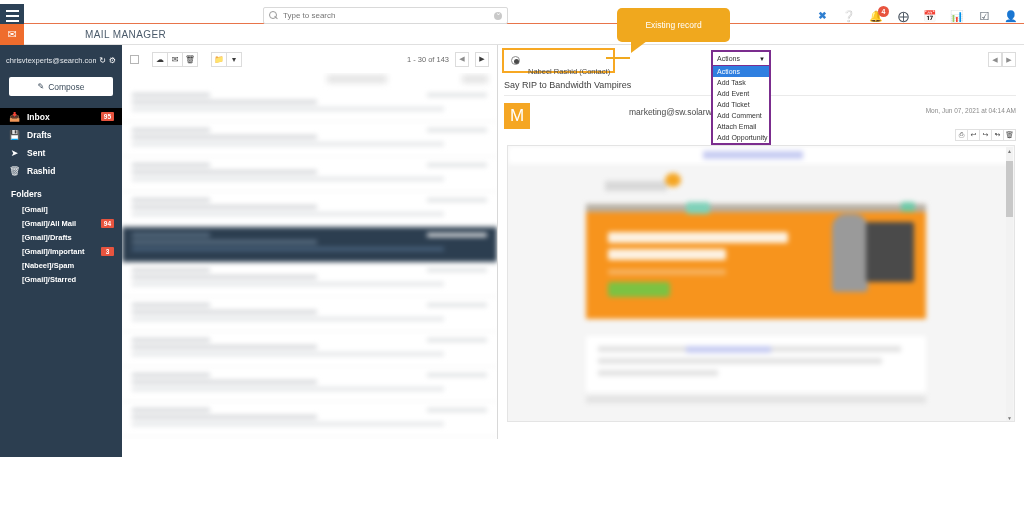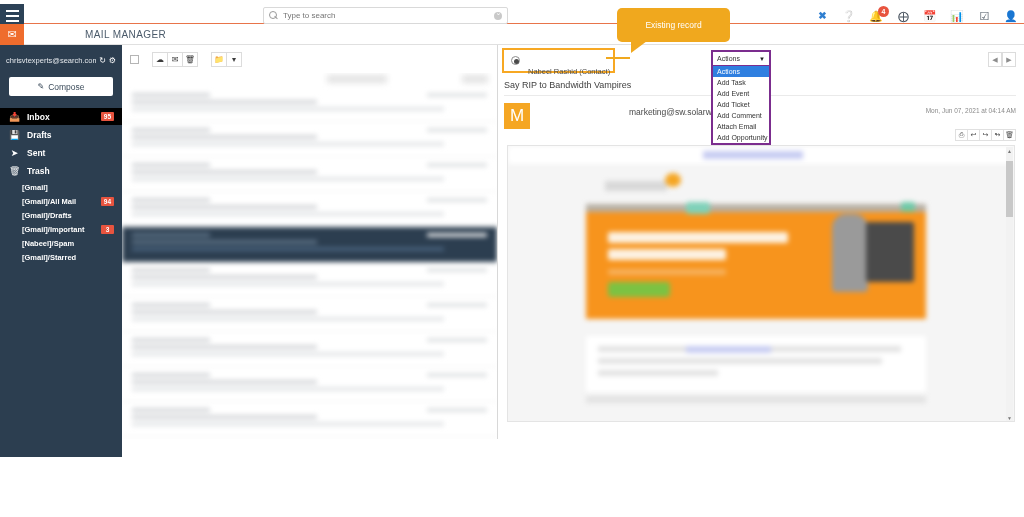--- a/index.html
+++ b/index.html
@@ -370,23 +370,24 @@
     <div class="navitem">
       <span class="nicon">💾</span>
       <span class="nlabel">Drafts</span>
     </div>
     <div class="navitem">
       <span class="nicon">➤</span>
       <span class="nlabel">Sent</span>
     </div>
     <div class="navitem">
       <span class="nicon">🗑</span>
-      <span class="nlabel">Trash</span>
-    </div>
-
+      <span class="nlabel">Rashid</span>
+    </div>
+
+    <div class="folders-title">Folders</div>
 
     <div class="folder">
       <span class="fname">[Gmail]</span>
     </div>
     <div class="folder">
       <span class="fname">[Gmail]/All Mail</span>
       <span class="cnt">94</span>
     </div>
     <div class="folder">
       <span class="fname">[Gmail]/Drafts</span>
@@ -407,20 +408,25 @@
     <div class="listtools">
       <span class="chk"></span>
       <span class="btngroup">
         <span class="tbtn">☁</span>
         <span class="tbtn">✉</span>
         <span class="tbtn">🗑</span>
       </span>
       <span class="btngroup sep">
         <span class="tbtn">📁</span>
         <span class="tbtn">▾</span>
+      </span>
+      <span class="pager">
+        <span class="pagetext">1 - 30 of 143</span>
+        <span class="pbtn">◀</span>
+        <span class="pbtn nextb">▶</span>
       </span>
     </div>
 
     <div class="mailrows">
       <div class="listtop-blur">
         <span class="chunk" style="left:205px;width:60px;"></span>
         <span class="chunk" style="left:340px;width:26px;"></span>
       </div>
       <div style="height:14px"></div>
 

